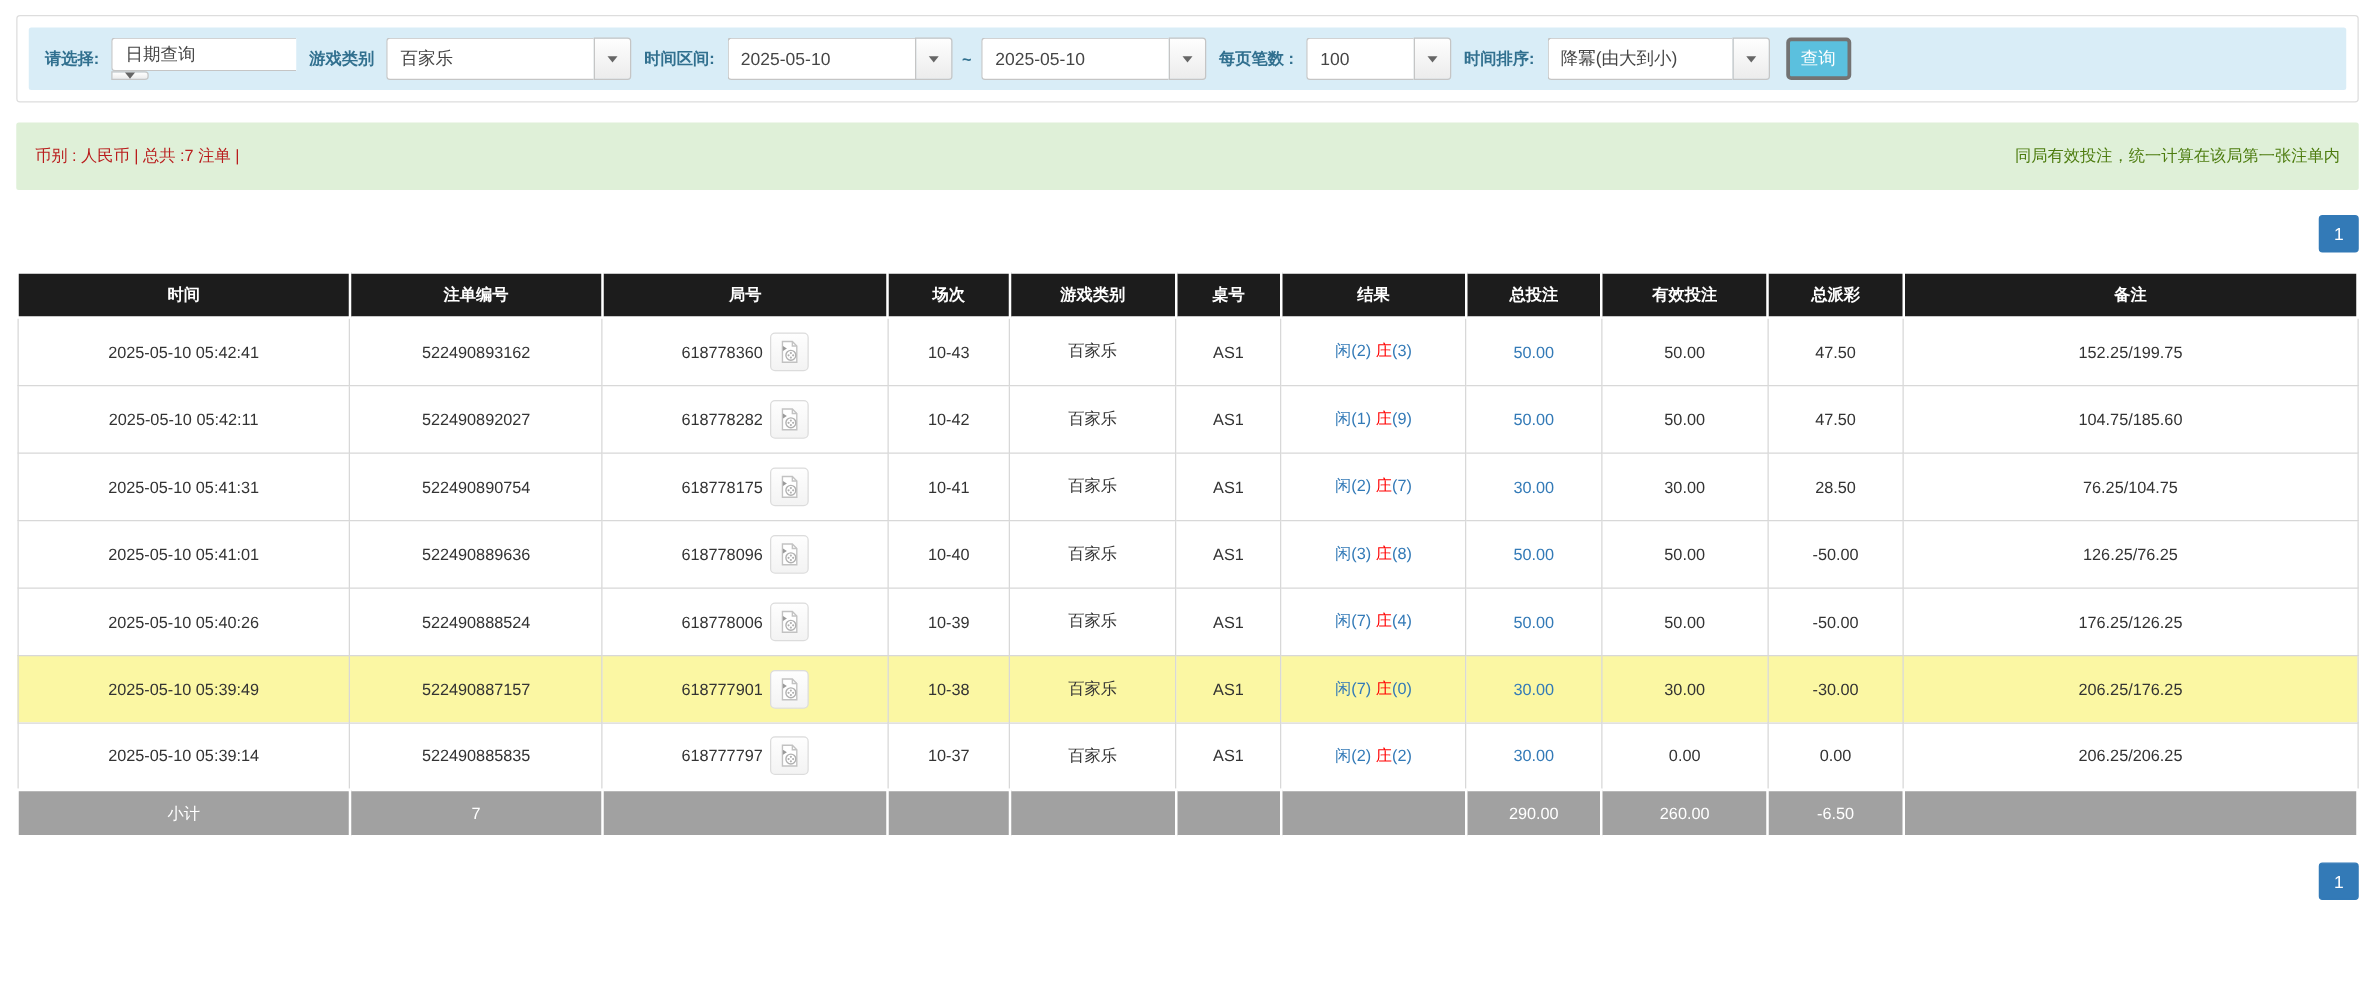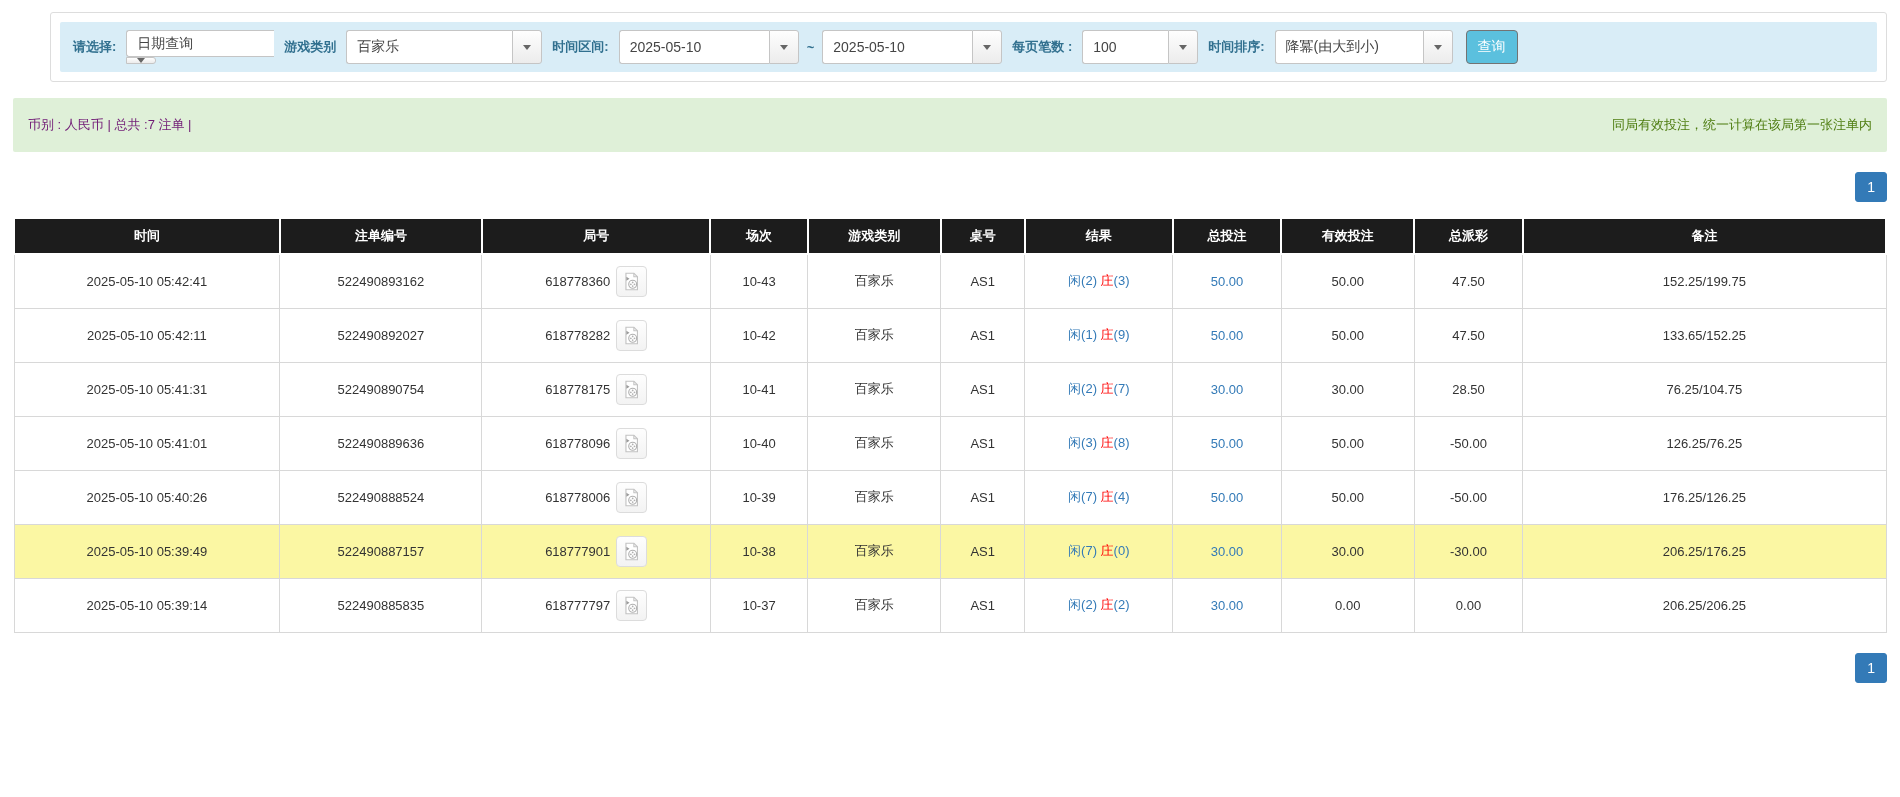--- a/index.html
+++ b/index.html
@@ -8,52 +8,52 @@
     width:1900px; height:797px; overflow:hidden;
     font-family:"Liberation Sans","DejaVu Sans",sans-serif;
     color:#333;
   }
   .wrap { padding:12px 13px 0 13px; }
 
   
   .page-title { font-size:21px; font-weight:normal; color:#333; margin:2px 0 14px 0; }
 
   
-  .filter-panel { border:1px solid #ddd; border-radius:3px; background:#fff; padding:9px;margin-left:37px; }
+  .filter-panel { border:1px solid #ddd; border-radius:3px; background:#fff; padding:9px; }
   .filter-bar {
     background:#d9edf7; border-radius:2px; padding:8px 10px;
     display:flex; align-items:center; gap:7px; font-size:13px;
   }
   .f-label { font-weight:bold; color:#31708f; white-space:nowrap; padding:0 3px; }
   .combo { display:inline-flex; align-items:stretch; height:34px; }
   .combo-text {
     background:#fff; border:1px solid #c5c5c5; border-right:none;
     display:flex; align-items:center; padding:0 10px; font-size:14px; color:#454545;
     border-radius:3px 0 0 3px; white-space:nowrap; overflow:hidden;
   }
   .combo-btn {
     width:30px; border:1px solid #c5c5c5; background:linear-gradient(#fefefe,#ececec);
     border-radius:0 3px 3px 0; display:flex; align-items:center; justify-content:center;
     cursor:pointer; padding:0; margin:0;
   }
   .caret { width:0; height:0; border-left:4px solid transparent; border-right:4px solid transparent; border-top:5px solid #666; }
   .tilde { color:#31708f; font-weight:bold; padding:0 1px; }
   .search-btn {
-    margin-left:6px; height:34px; width:52px; border:1px solid #737373; border-radius:4px;
+    margin-left:6px; height:34px; width:52px; border:3px solid #737373; border-radius:4px;
     background:#5bc0de; color:#fff; font-size:14px; cursor:pointer;
     font-family:inherit;
   }
 
   
   .summary-bar {
     margin-top:16px; background:#dff0d8; border-radius:2px;
     height:54px; display:flex; align-items:center; justify-content:space-between;
     padding:0 15px; font-size:13px;
   }
-  .summary-left { color:#701a75; }
+  .summary-left { color:#b91c1c; }
   .summary-right { color:#4d7c0f; }
 
   
   .pagination { text-align:right; }
   .pagination.top { margin:20px 0 15px 0; }
   .pagination.bottom { margin:20px 0 0 0; }
   .page-btn {
     display:inline-block; background:#337ab7; border:1px solid #337ab7; color:#fff;
     font-size:14px; padding:7px 11px; border-radius:3px; cursor:pointer; line-height:1;
   }
@@ -222,21 +222,21 @@
                 <circle cx="15.8" cy="15.5" r="1.1" fill="#b0b0b0"></circle>
               </svg>
             </span></td>
           <td>10-42</td>
           <td>百家乐</td>
           <td>AS1</td>
           <td><span class="c-blue">闲(1)</span> <span class="c-red">庄</span><span class="c-blue">(9)</span></td>
           <td><a class="bet-link">50.00</a></td>
           <td>50.00</td>
           <td>47.50</td>
-          <td>133.65/152.25</td>
+          <td>104.75/185.60</td>
         </tr>
         <tr>
           <td>2025-05-10 05:41:31</td>
           <td>522490890754</td>
           <td><span class="round-num">618778175</span><span class="video-btn">
               <svg width="19" height="19" viewBox="0 0 24 24">
                 <path d="M5 1.5 h10 l4.5 4.5 v16.5 h-14.5 z" fill="#ffffff" stroke="#c2c2c2" stroke-width="1.4"></path>
                 <path d="M15 1.5 v4.5 h4.5" fill="none" stroke="#c2c2c2" stroke-width="1.4"></path>
                 <path d="M5.5 6 l4 2.5 -4 2.5 z" fill="#9a9a9a"></path>
                 <circle cx="13.5" cy="15.5" r="5" fill="none" stroke="#b0b0b0" stroke-width="1.4"></circle>
@@ -346,20 +346,33 @@
           <td>百家乐</td>
           <td>AS1</td>
           <td><span class="c-blue">闲(2)</span> <span class="c-red">庄</span><span class="c-blue">(2)</span></td>
           <td><a class="bet-link">30.00</a></td>
           <td>0.00</td>
           <td>0.00</td>
           <td>206.25/206.25</td>
         </tr>
       </tbody>
     <tfoot>
+        <tr>
+          <td>小计</td>
+          <td>7</td>
+          <td></td>
+          <td></td>
+          <td></td>
+          <td></td>
+          <td></td>
+          <td>290.00</td>
+          <td>260.00</td>
+          <td class="c-red">-6.50</td>
+          <td></td>
+        </tr>
       </tfoot>
   </table>
 
   <div class="pagination bottom">
     <span class="page-btn">1</span>
   </div>
 
 </div>
 
 </body></html>

